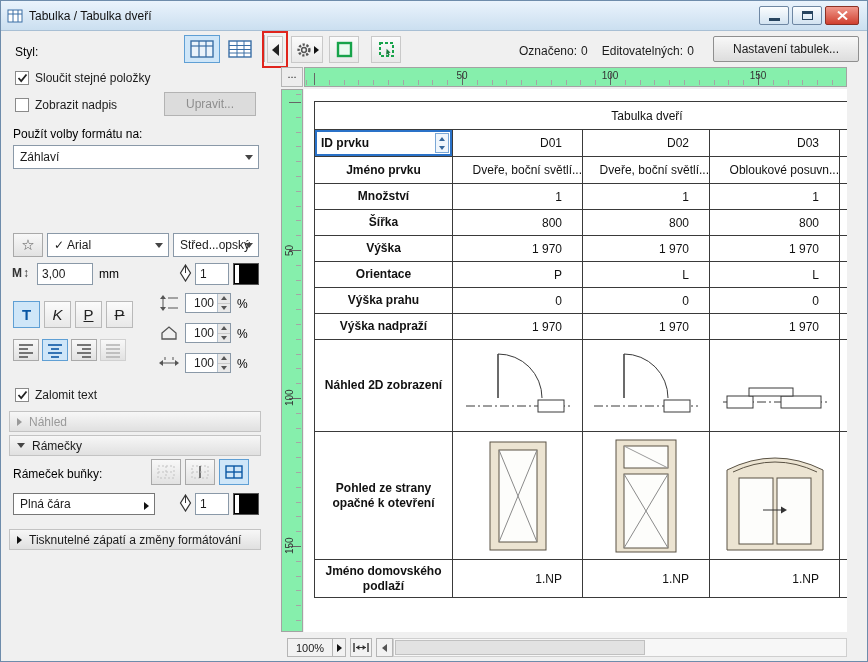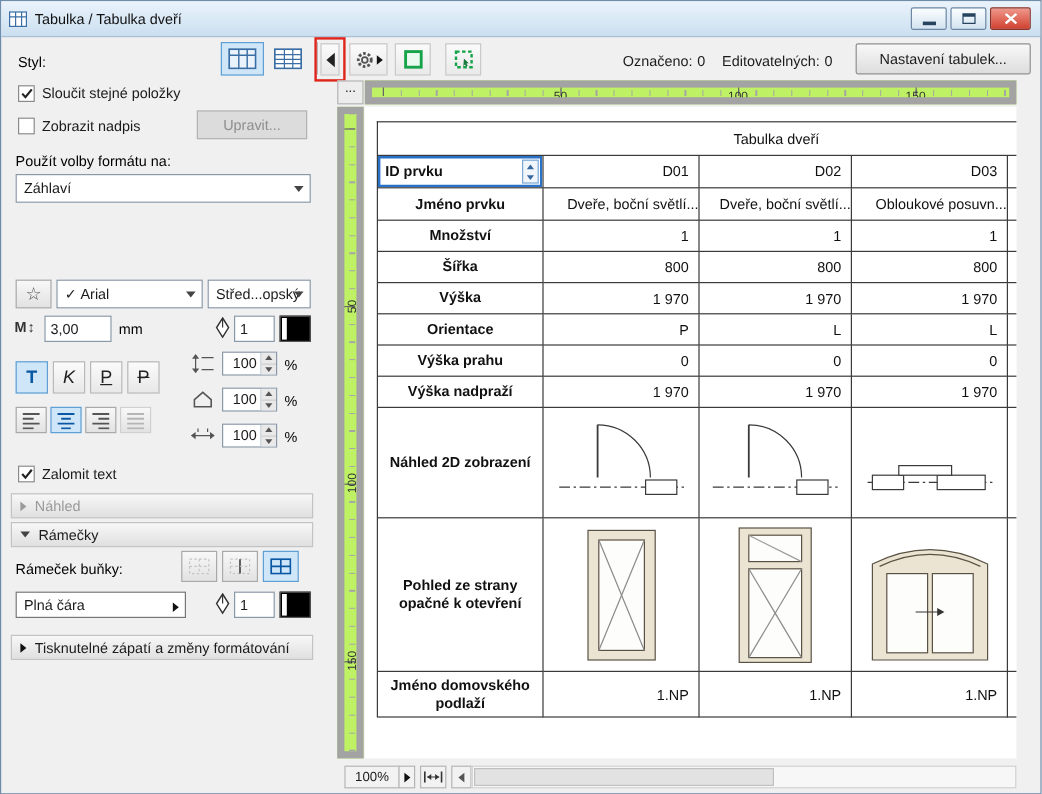--- a/index.html
+++ b/index.html
@@ -64,41 +64,41 @@
   .spin{position:absolute;height:20px;border:1px solid #8a99a8;background:#fff;display:flex}
   .spin .val{flex:1;text-align:right;padding:2px 3px;font-size:12px}
   .spin .btns{width:13px;border-left:1px solid #b5c3d0;display:flex;flex-direction:column}
   .spin .btns>div{flex:1;background:#e9e9e9;display:flex;align-items:center;justify-content:center}
   .spin .btns>div:first-child{border-bottom:1px solid #c9c9c9}
   .sicon{position:absolute;display:flex;align-items:center;justify-content:center;color:#555}
 
   
   .cornerbtn{position:absolute;border:1px solid #b5b5b5;background:#ededed;display:flex;
     align-items:center;justify-content:center;font-size:11px;line-height:5px;padding-bottom:6px}
-  .ruler{position:absolute;background:#bef264;border:6px solid #a3a3a3;overflow:hidden}
+  .ruler{position:absolute;background:#86efac;border:1px solid #a3a3a3;overflow:hidden}
   .hticks{position:absolute;left:0;right:0;bottom:1px;height:5px;
     background:repeating-linear-gradient(to right,#a5a5a5 0 1px,transparent 1px 14.8px);background-position:9px 0}
   .vticks{position:absolute;top:0;bottom:0;right:1px;width:5px;
     background:repeating-linear-gradient(to bottom,#a5a5a5 0 1px,transparent 1px 14.8px);background-position:0 12px}
   .hmaj{position:absolute;bottom:1px;width:1px;height:12px;background:#666}
   .vmaj{position:absolute;right:1px;height:1px;width:12px;background:#666}
   .hlab{position:absolute;top:2px;width:30px;text-align:center;font-size:10px;color:#333}
   .vlab{position:absolute;left:1px;width:13px;height:36px;font-size:10px;color:#333;
     writing-mode:vertical-rl;transform:rotate(180deg);display:flex;align-items:center;justify-content:center}
   .canvas{position:absolute;background:#fff;overflow:hidden}
 
   
   .sched{position:absolute;display:grid;border-top:1px solid #3a3a3a;border-left:1px solid #3a3a3a;
     grid-template-columns:138px 130px 127px 130px 140px;
     grid-template-rows:28px 27px 27px 26px 26px 26px 26px 26px 26px 92px 128px 38px;background:#fff}
   .c{border-right:1px solid #3a3a3a;border-bottom:1px solid #3a3a3a;display:flex;align-items:center;
     font-size:12px;overflow:hidden;color:#111}
   .ttl{grid-column:1/-1;justify-content:center}
   .lab{font-weight:bold;justify-content:center;text-align:center;padding:1px 3px;line-height:1.25}
-  .val{justify-content:flex-end;padding-right:8px}
+  .val{justify-content:flex-end;padding-right:20px}
   .valL{justify-content:flex-end;padding-left:4px;white-space:nowrap}
   .draw{justify-content:center}
   .idcell{justify-content:flex-start;padding-left:6px;position:relative;box-shadow:inset 0 0 0 2px #2a72c8}
   .sortspin{position:absolute;right:3px;top:3px;bottom:3px;width:14px;border:1px solid #7aa7d6;
     background:#f0f6fc;display:flex;flex-direction:column}
   .sortspin>div{flex:1;display:flex;align-items:center;justify-content:center}
 
   
   .bbtn{position:absolute;border:1px solid #b5b5b5;background:#f2f2f2;display:flex;
     align-items:center;justify-content:center;font-size:11px}

